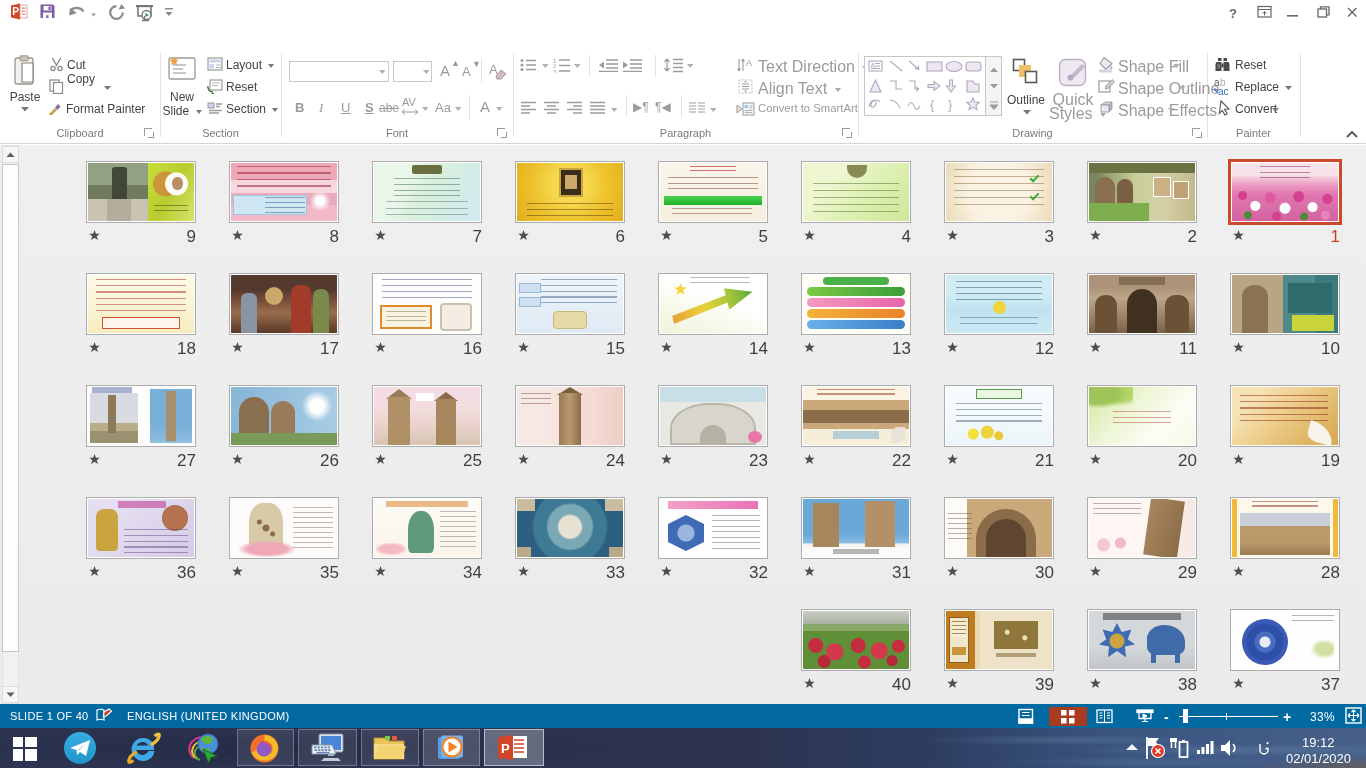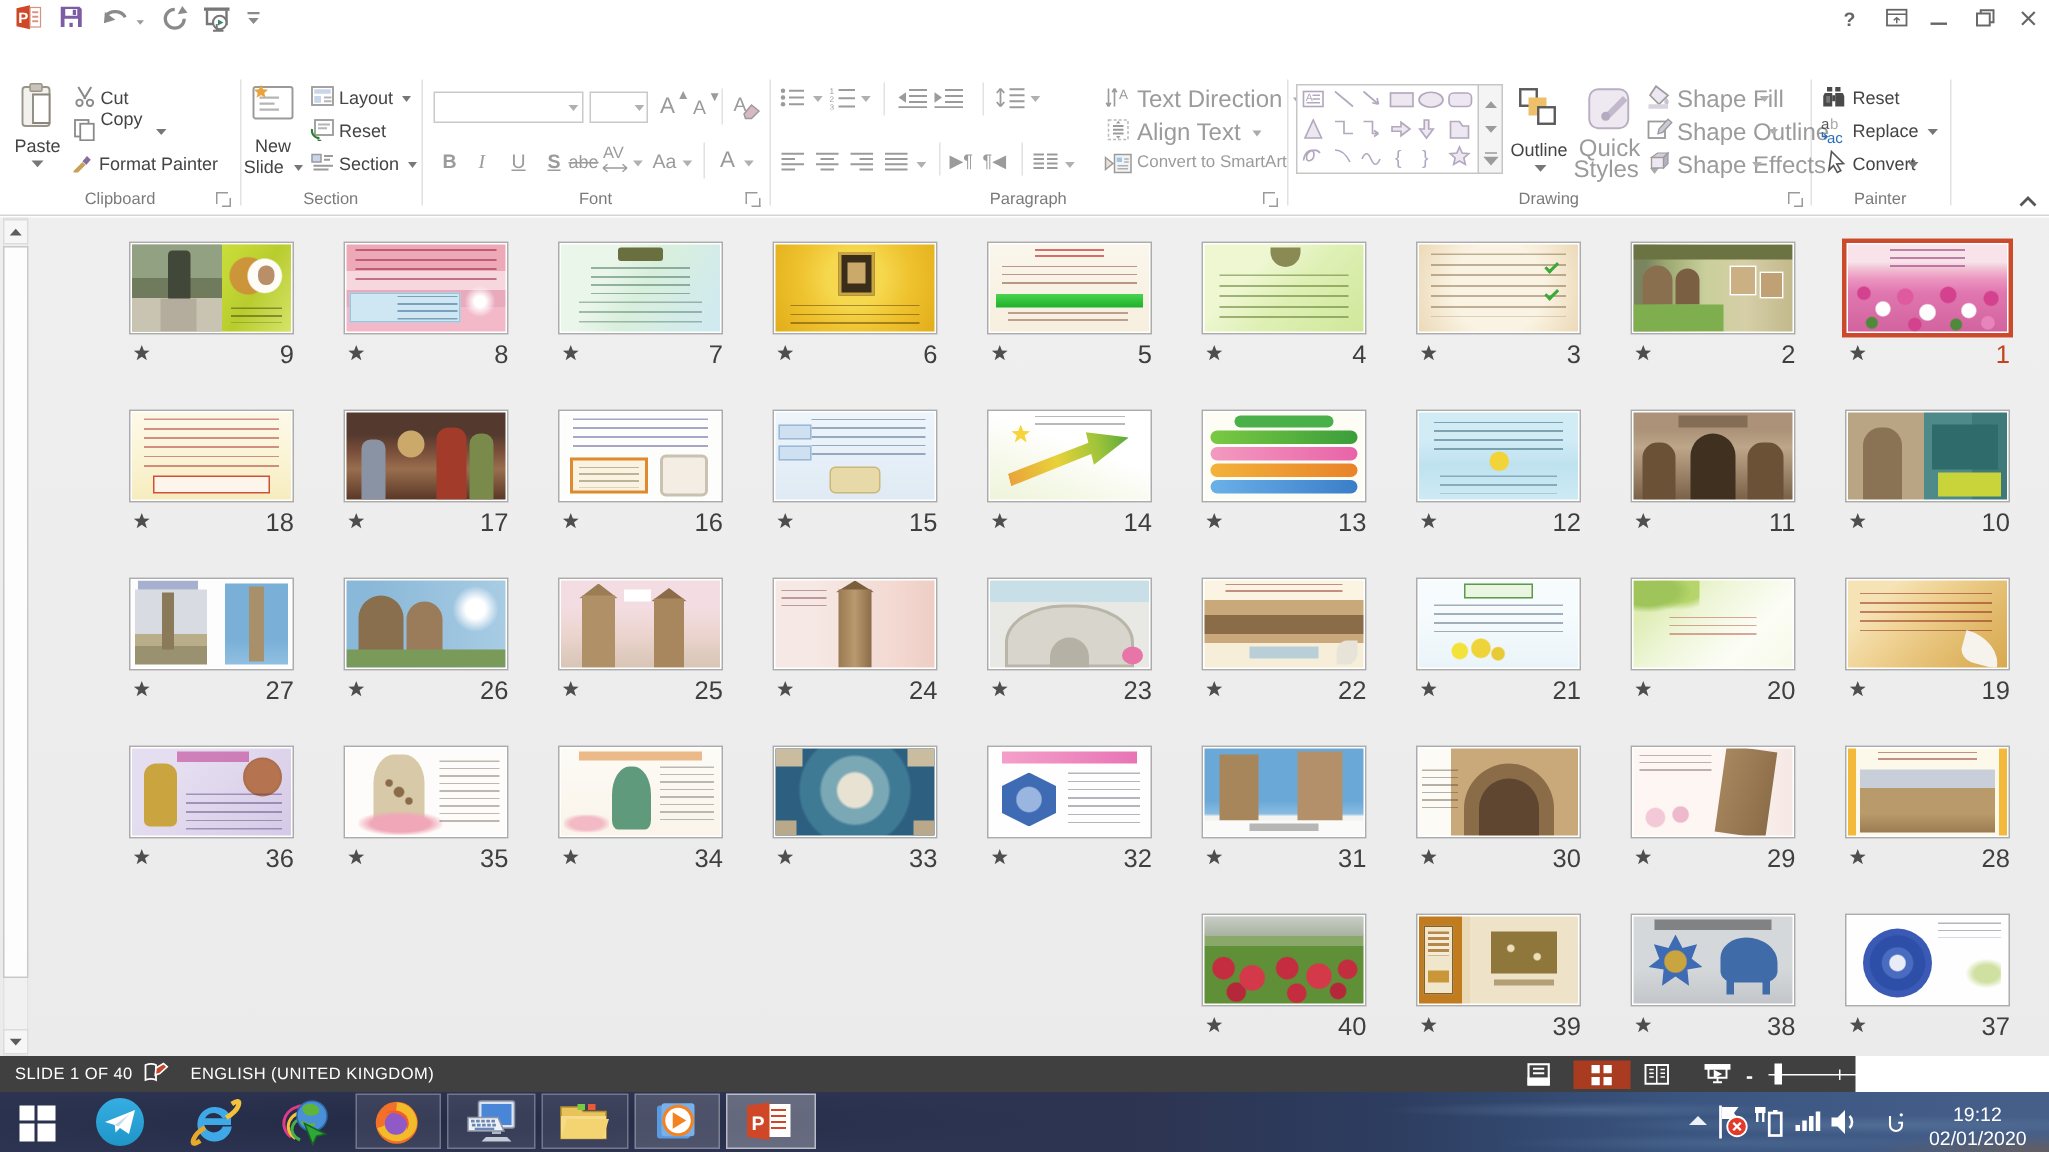--- a/index.html
+++ b/index.html
@@ -24,21 +24,21 @@
 .gtxt{position:absolute;font-size:16px;color:#9b9b9b;white-space:nowrap}
 .dd{display:inline-block;width:0;height:0;border-left:3.5px solid transparent;border-right:3.5px solid transparent;border-top:4px solid #8b8b8b;vertical-align:middle;margin-left:3px}
 .ddg{border-top-color:#aaa}
 
 #sorter{position:absolute;left:0;top:145px;width:1366px;height:559px;background:linear-gradient(180deg,#f0efef,#eceBeb)}
 .thumb{position:absolute;width:110px;height:62px;background:#fff;border:1px solid #acacac;padding:1px}
 .timg{position:relative;width:106px;height:58px;overflow:hidden}
 .snum{position:absolute;width:110px;text-align:right;font-size:17px;color:#3f3f3f}
 .star{position:absolute;width:11px;height:11px;background:#4e4e4e;clip-path:polygon(50% 0,63% 33%,98% 35%,70% 56%,81% 92%,50% 71%,19% 92%,30% 56%,2% 35%,37% 33%)}
 
-#statusbar{position:absolute;left:0;top:704px;width:1237px;height:24px;background:#404040;color:#fff}
+#statusbar{position:absolute;left:0;top:704px;width:1366px;height:24px;background:#0369a1;color:#fff}
 #statusbar .st{position:absolute;font-size:11px;color:#fff;letter-spacing:.3px;top:6px}
 
 #taskbar{position:absolute;left:0;top:728px;width:1366px;height:40px;background:linear-gradient(90deg,#2c3352 0,#2b3252 38%,#273457 58%,#2e4368 78%,#3a5070 90%,#44506a 100%)}
 .tbtn{position:absolute;top:1px;height:37px;border:1px solid rgba(255,255,255,.28);background:rgba(255,255,255,.09)}
 .tray{position:absolute;color:#fff}
 </style></head><body>
 <div id="app">
 
 <div id="titlebar">
 

